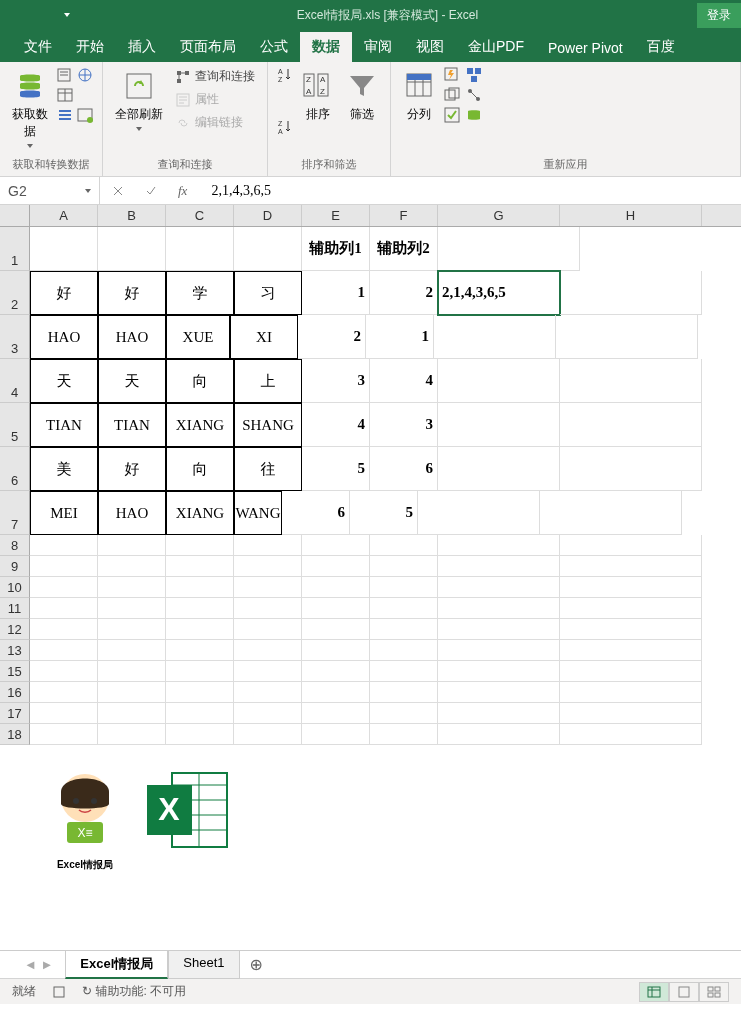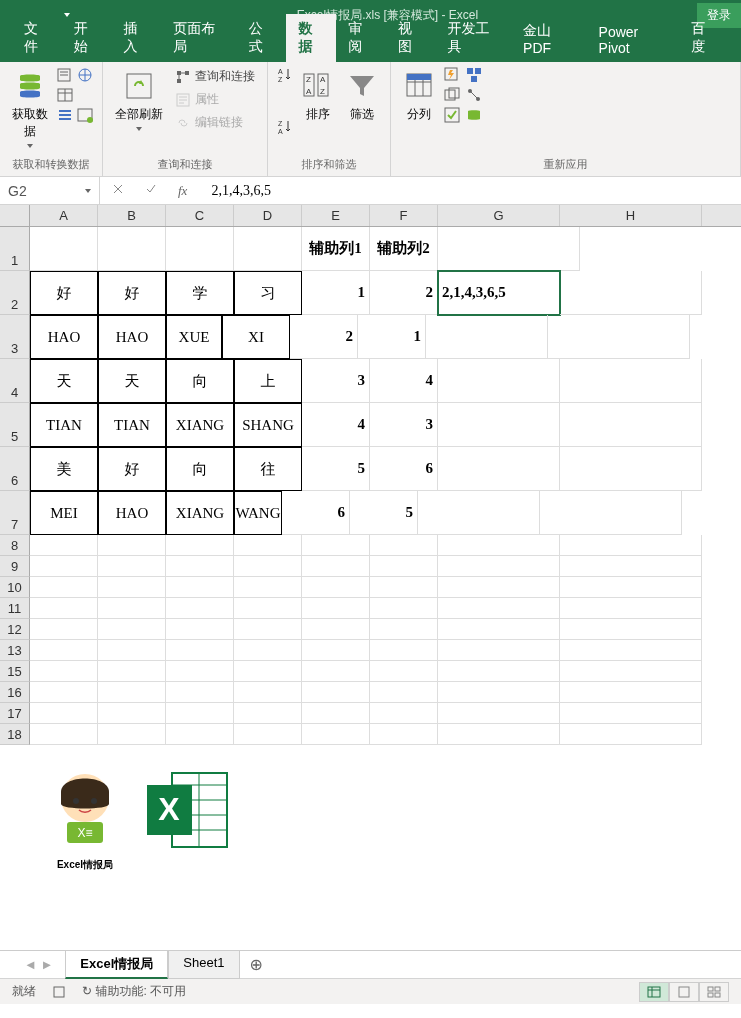--- a/index.html
+++ b/index.html
@@ -23,21 +23,21 @@
 .small-btns { display: flex; flex-direction: column; gap: 2px; }
 .small-btn { display: flex; align-items: center; gap: 4px; padding: 2px 4px; font-size: 12px; cursor: pointer; color: #444; }
 .small-btn.disabled { color: #aaa; }
 .small-btn svg { width: 16px; height: 16px; }
 .icon-stack { display: flex; flex-direction: column; gap: 2px; }
 .icon-stack svg, .icon-row svg { width: 18px; height: 18px; cursor: pointer; }
 .icon-row { display: flex; gap: 2px; }
 
 .namebox-row { height: 28px; display: flex; align-items: center; border-bottom: 1px solid #d4d4d4; background: #fff; }
 .namebox { width: 100px; padding: 0 8px; border-right: 1px solid #d4d4d4; font-size: 14px; height: 100%; display: flex; align-items: center; justify-content: space-between; color: #555; }
-.fx-btns { display: flex; gap: 21px; padding: 0 12px; align-items: flex-start; }
+.fx-btns { display: flex; gap: 21px; padding: 0 12px; align-items: center; }
 .fx-btns svg { width: 12px; height: 12px; fill: #888; }
 .formula-bar { flex: 1; padding: 0 12px; font-size: 14px; font-family: "SimSun", serif; }
 
 .grid-area { position: relative; height: 745px; overflow: hidden; }
 .col-headers { display: flex; height: 22px; background: #e6e6e6; border-bottom: 1px solid #aaa; }
 .corner { width: 30px; border-right: 1px solid #aaa; background: #e6e6e6; }
 .col-h { border-right: 1px solid #ccc; text-align: center; font-size: 13px; color: #333; line-height: 22px; background: #e6e6e6; }
 .rows { }
 .row { display: flex; height: 44px; }
 .row.short { height: 21px; }
@@ -106,21 +106,20 @@
 
 <div class="ribbon-tabs" id="ribbon-tabs">
     <div class="ribbon-tab">文件</div>
     <div class="ribbon-tab">开始</div>
     <div class="ribbon-tab">插入</div>
     <div class="ribbon-tab">页面布局</div>
     <div class="ribbon-tab">公式</div>
     <div class="ribbon-tab active">数据</div>
     <div class="ribbon-tab">审阅</div>
     <div class="ribbon-tab">视图</div>
-    <div class="ribbon-tab">开发工具</div>
     <div class="ribbon-tab">金山PDF</div>
     <div class="ribbon-tab">Power Pivot</div>
     <div class="ribbon-tab">百度</div>
   </div>
 
 <div class="ribbon">
   <div class="ribbon-group">
     <div class="ribbon-group-content">
       <div class="big-btn">
         <svg viewBox="0 0 32 32">
@@ -328,21 +327,21 @@
         <div class="cell boxed center" style="width: 68px;">习</div>
         <div class="cell right" style="width: 68px;">1</div>
         <div class="cell right" style="width: 68px;">2</div>
         <div class="cell selected" style="width: 122px; font-weight: bold;">2,1,4,3,6,5</div>
         <div class="cell" style="width: 142px;"></div>
       </div>
       <div class="row">
         <div class="row-h">3</div>
         <div class="cell boxed center" style="width: 68px;">HAO</div>
         <div class="cell boxed center" style="width: 68px;">HAO</div>
-        <div class="cell boxed center" style="width: 56px;">XUE</div>
+        <div class="cell boxed center" style="width: 64px;">XUE</div>
         <div class="cell boxed center" style="width: 68px;">XI</div>
         <div class="cell right" style="width: 68px;">2</div>
         <div class="cell right" style="width: 68px;">1</div>
         <div class="cell" style="width: 122px; font-weight: bold;"></div>
         <div class="cell" style="width: 142px;"></div>
       </div>
       <div class="row">
         <div class="row-h">4</div>
         <div class="cell boxed center" style="width: 68px;">天</div>
         <div class="cell boxed center" style="width: 68px;">天</div>

